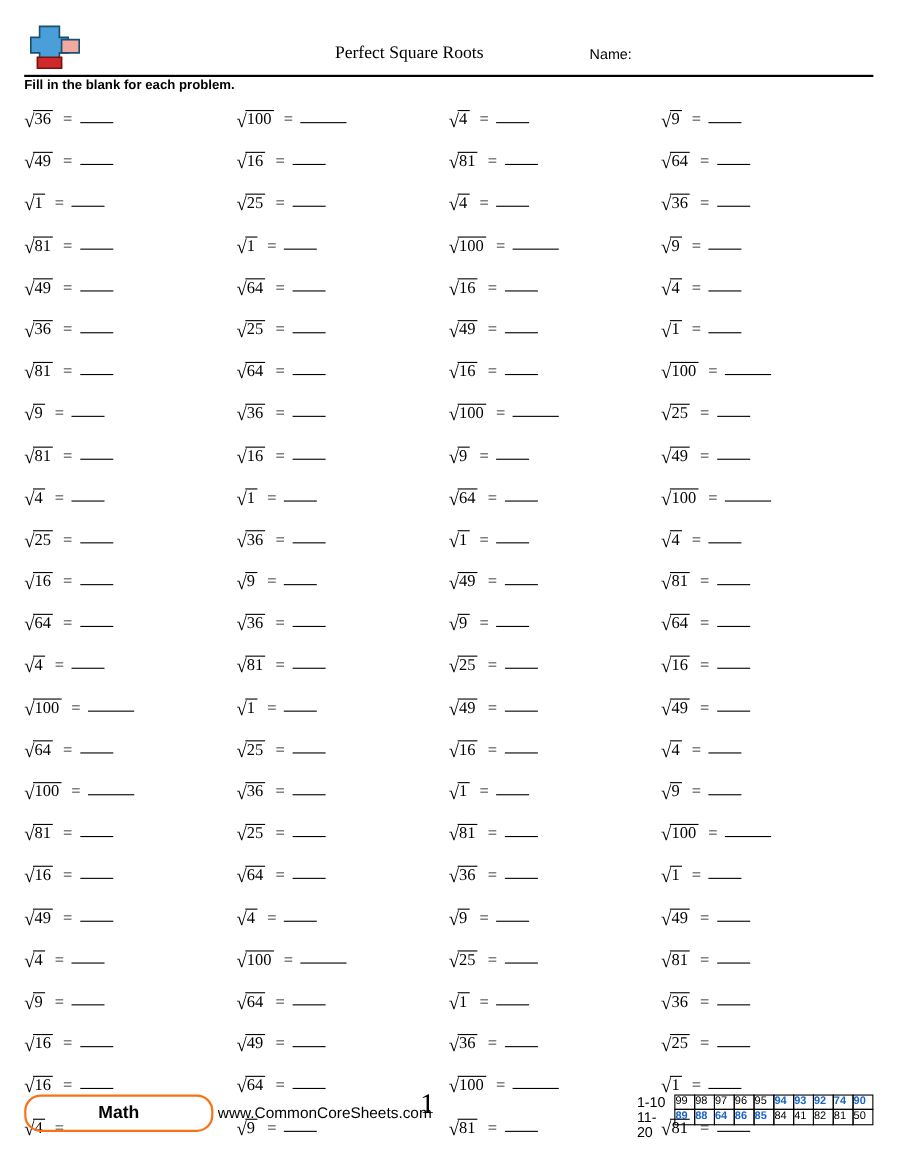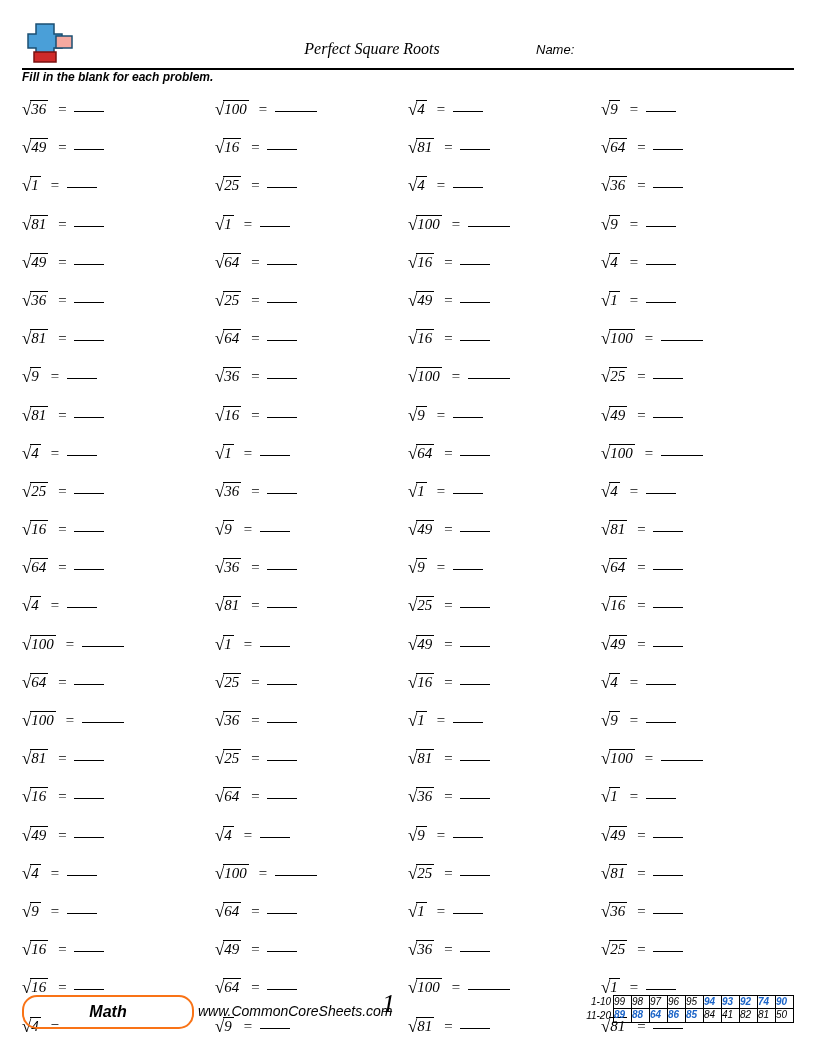--- a/index.html
+++ b/index.html
@@ -13,21 +13,20 @@
     font-family: "Liberation Sans", sans-serif;
     color: #000000;
     position: relative;
     overflow: hidden;
   }
   .page {
     position: absolute;
     left: 0; top: 0;
     width: 694px;
     height: 1056px;
-    font-style: italic;
   }
 
   
   .header {
     position: absolute;
     left: 22px;
     top: 20px;
     width: 772px;
     height: 48px;
   }
@@ -167,24 +166,23 @@
     font-size: 10px;
     font-family: "Liberation Sans", sans-serif;
   }
   .ak-row {
     display: flex;
     align-items: stretch;
     height: 14px;
   }
   .ak-label {
     width: 32px;
-    text-align: right;
     padding-right: 3px;
     line-height: 14px;
-    font-size: 10px;
+    font-size: 13px;
   }
   .ak-cell {
     width: 19px;
     border: 1px solid #000;
     margin-left: -1px;
     text-align: left;
     line-height: 12px;
     font-size: 10px;
     box-sizing: border-box;
   }

